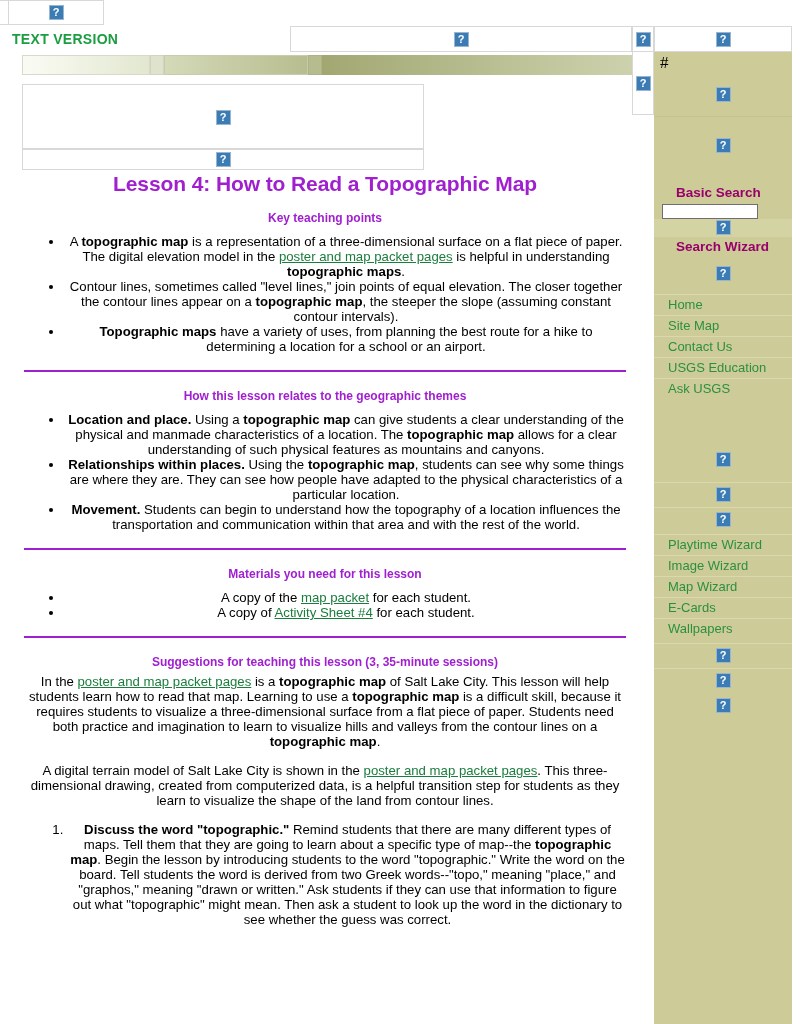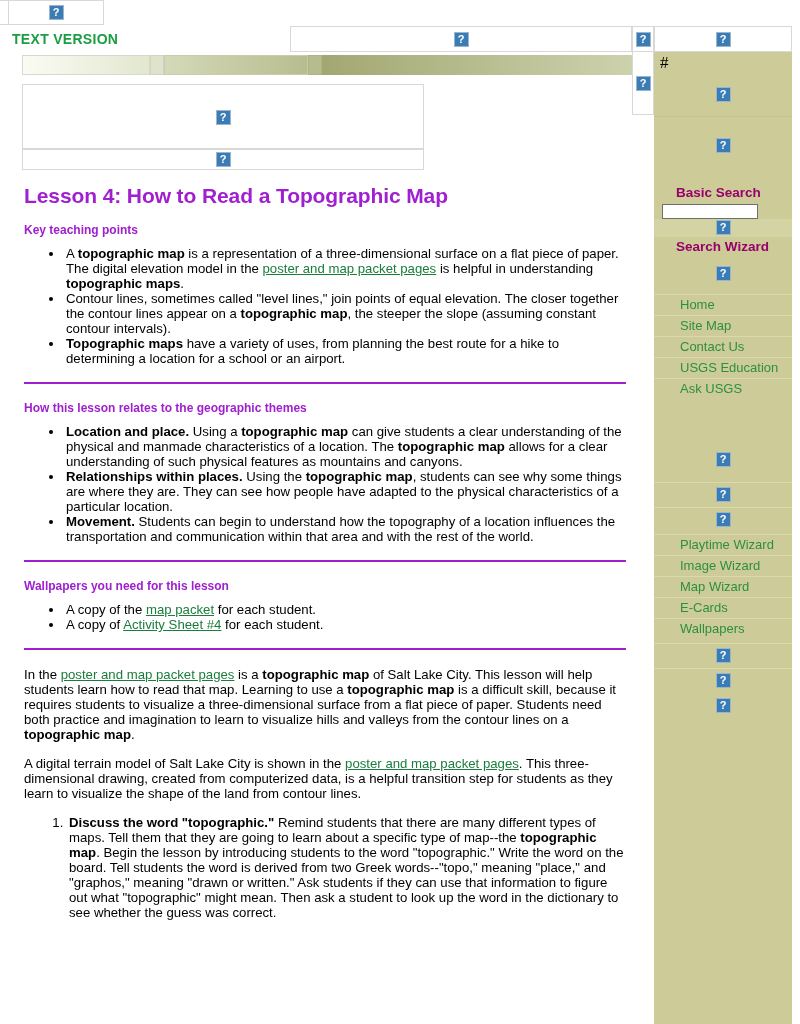--- a/index.html
+++ b/index.html
@@ -200,37 +200,38 @@
     height: 36px;
     display: flex; align-items: center; justify-content: center;
   }
   .sb-links { padding: 2px 0 4px 0; }
   .sb-links a {
     display: block;
     color: #2c8f3f;
     text-decoration: none;
     font-size: 13px;
     line-height: 20px;
-    padding-left: 26px;
+    padding-left: 14px;
     border-top: 1px solid #d9d8ae;
   }
   .sb-gap      { height: 44px; }
   .sb-gap2     { height: 10px; }
   .sb-imgrow   { height: 24px; display:flex; align-items:center; justify-content:center; border-top: 1px solid #d9d8ae;}
   .sb-imgrow2  { height: 25px; display:flex; align-items:center; justify-content:center;}
   .sb-tail     { height: 150px; }
 
   
   #main {
     position: absolute;
-    left: 24px; top: 188px;
+    left: 24px; top: 176px;
     width: 602px;
     color: #000;
     font-size: 13.2px;
     line-height: 15px;
+    text-align: center;
   }
   #main h1 {
     color: #a020d0;
     font-size: 21px;
     font-weight: bold;
     margin: 0 0 20px 0;
     letter-spacing: -0.1px;
   }
   #main h2 {
     color: #a020d0;
@@ -402,30 +403,31 @@
       <ul>
           <li><b>Location and place.</b><span> Using a </span><b>topographic map</b><span> can give students a clear understanding of the physical and manmade characteristics of a location. The </span><b>topographic map</b><span> allows for a clear understanding of such physical features as mountains and canyons.</span></li>
           <li><b>Relationships within places.</b><span> Using the </span><b>topographic map</b><span>, students can see why some things are where they are. They can see how people have adapted to the physical characteristics of a particular location.</span></li>
           <li><b>Movement.</b><span> Students can begin to understand how the topography of a location influences the transportation and communication within that area and with the rest of the world.</span></li>
         </ul>
     </div>
 
     <hr>
 
     <div class="sect">
-      <h2>Wallpapers you need for this lesson</h2>
+      <h2>Materials you need for this lesson</h2>
       <ul>
           <li><span>A copy of the </span><a href="#">map packet</a><span> for each student.</span></li>
           <li><span>A copy of </span><a href="#">Activity Sheet #4</a><span> for each student.</span></li>
         </ul>
     </div>
 
     <hr>
 
     <div class="sect">
+      <h2>Suggestions for teaching this lesson (3, 35-minute sessions)</h2>
       <div>
           <p><span>In the </span><a href="#">poster and map packet pages</a><span> is a </span><b>topographic map</b><span> of Salt Lake City. This lesson will help students learn how to read that map. Learning to use a </span><b>topographic map</b><span> is a difficult skill, because it requires students to visualize a three-dimensional surface from a flat piece of paper. Students need both practice and imagination to learn to visualize hills and valleys from the contour lines on a </span><b>topographic map</b><span>.</span></p>
           <p><span>A digital terrain model of Salt Lake City is shown in the </span><a href="#">poster and map packet pages</a><span>. This three-dimensional drawing, created from computerized data, is a helpful transition step for students as they learn to visualize the shape of the land from contour lines.</span></p>
         </div>
       <ol>
           <li><b>Discuss the word "topographic."</b><span> Remind students that there are many different types of maps. Tell them that they are going to learn about a specific type of map--the </span><b>topographic map</b><span>. Begin the lesson by introducing students to the word "topographic." Write the word on the board. Tell students the word is derived from two Greek words--"topo," meaning "place," and "graphos," meaning "drawn or written." Ask students if they can use that information to figure out what "topographic" might mean. Then ask a student to look up the word in the dictionary to see whether the guess was correct.</span></li>
         </ol>
     </div>
 
   </div>

